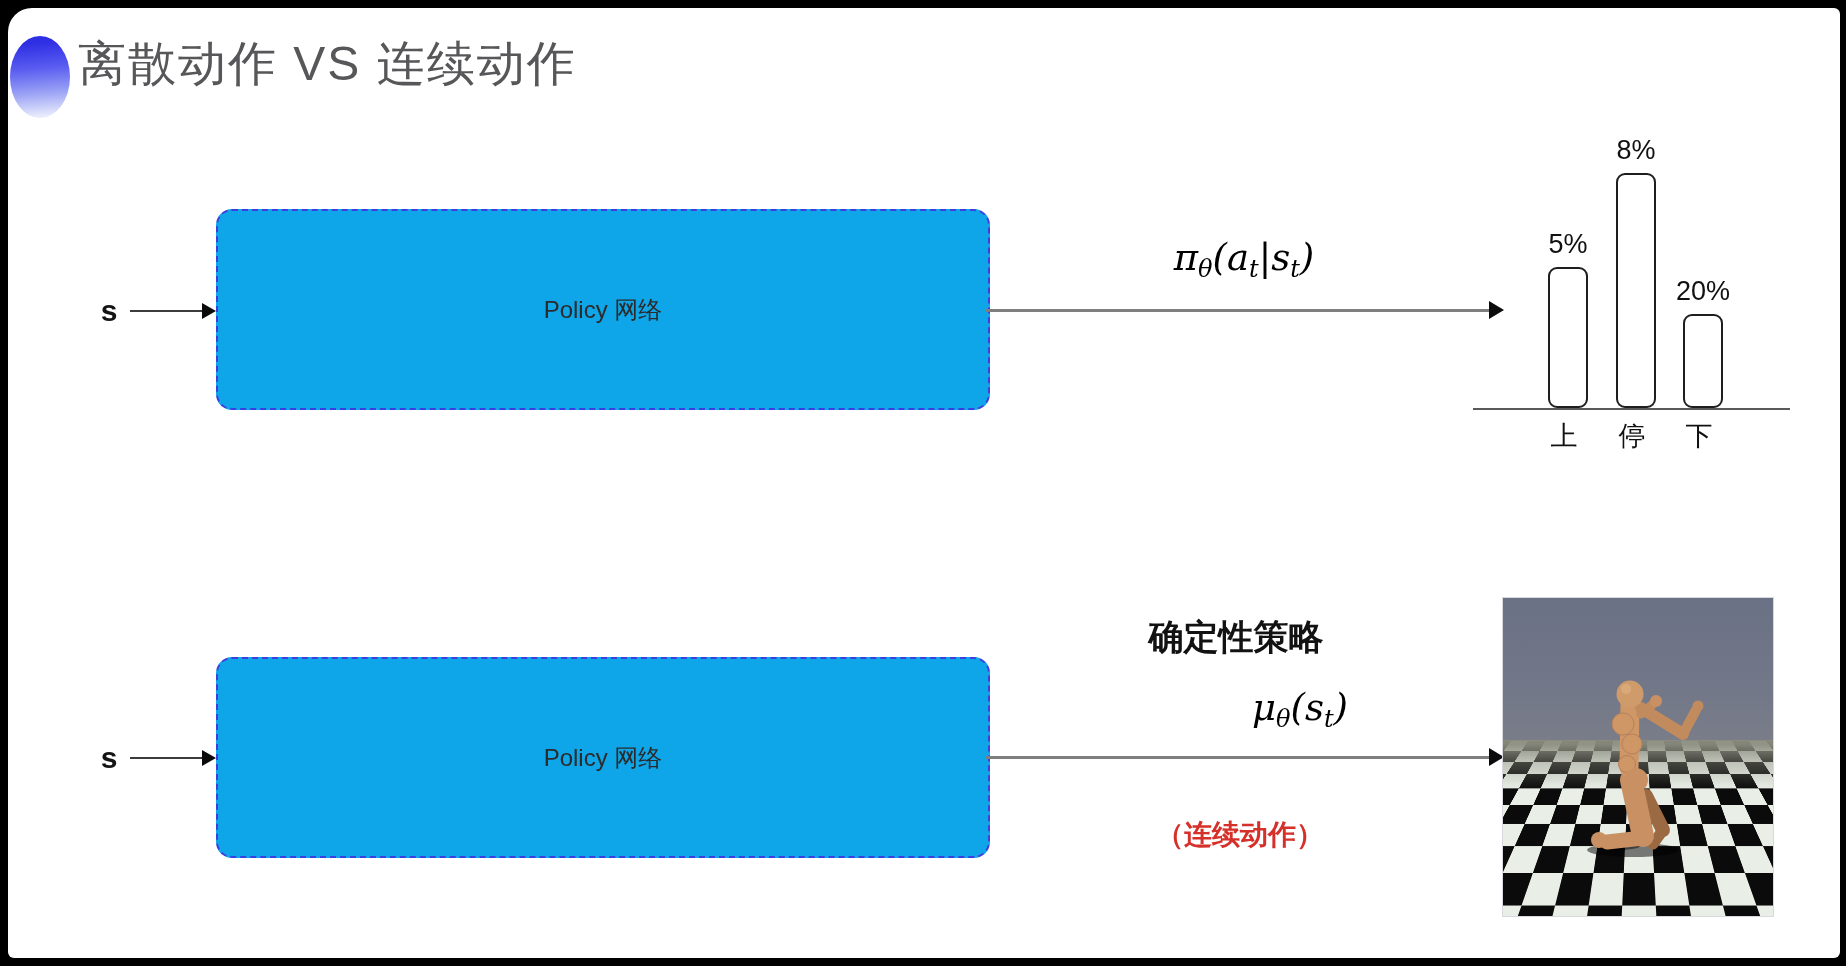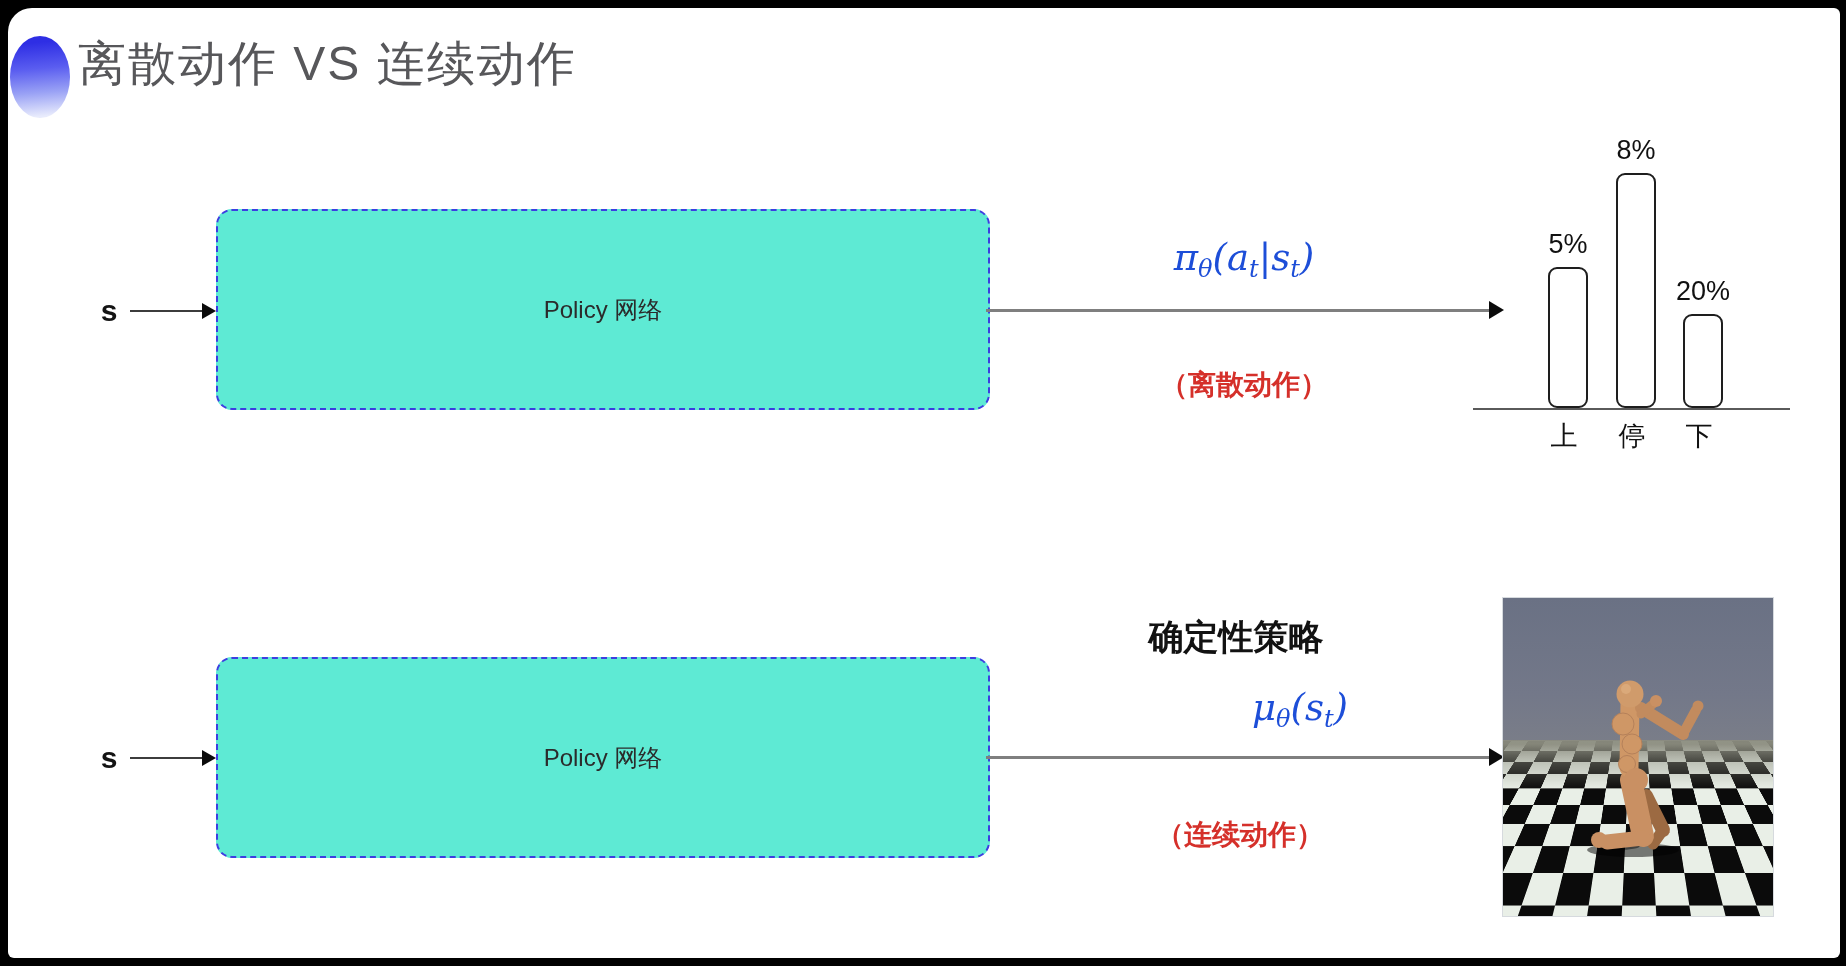--- a/index.html
+++ b/index.html
@@ -16,24 +16,24 @@
          font-weight:500;}
 
   
   .s-label{position:absolute;width:34px;text-align:center;font-size:30px;font-weight:600;color:#141414;}
   .aline{position:absolute;background:#3c3c3c;height:2px;}
   .aline.gray{background:#7f7f7f;height:3px;}
   .ahead{position:absolute;width:0;height:0;border-top:8px solid transparent;
          border-bottom:8px solid transparent;border-left:14px solid #0b0b0b;}
   .ahead.big{border-top-width:9px;border-bottom-width:9px;border-left-width:15px;}
   .policy-box{position:absolute;left:208px;width:770px;height:197px;border:2px dashed #3d3de1;
-              border-radius:16px;display:flex;align-items:center;justify-content:center;background:#5eead4;}
+              border-radius:16px;display:flex;align-items:center;justify-content:center;background:#0ea5e9;}
   .policy-box span{font-size:24px;color:#2b2b2b;}
   .policy-type{position:absolute;width:360px;text-align:center;font-size:35px;font-weight:600;color:#121212;}
-  .formula{position:absolute;width:360px;text-align:center;font-size:37px;color:#1d4ed8;
+  .formula{position:absolute;width:360px;text-align:center;font-size:37px;color:#000000;
            font-family:"DejaVu Serif","Liberation Serif",serif;font-style:italic;}
   .formula .sub{font-size:24px;vertical-align:-7px;}
   .action-note{position:absolute;width:360px;text-align:center;font-size:28px;font-weight:600;color:#d5302a;}
 
   
   .chart{position:absolute;left:1452px;top:90px;width:360px;height:356px;}
   .baseline{position:absolute;left:13px;bottom:44px;width:317px;height:2px;background:#5a5a5a;}
   .bar-col{position:absolute;bottom:46px;width:70px;display:flex;flex-direction:column;align-items:center;}
   .bar-col .pct{font-size:27px;color:#111;font-weight:500;margin-bottom:7px;}
   .bar{width:40px;background:#fff;border:2.5px solid #1e1e1e;border-radius:9px;box-sizing:border-box;}
@@ -71,21 +71,20 @@
     <div class="policy-box" style="top:201px;">
       <span>Policy 网络</span>
     </div>
 
     <div class="aline gray" style="left:978px;top:301px;width:504px;"></div>
     <div class="ahead big" style="left:1481px;top:293px;"></div>
 
     <div class="formula" style="left:1056px;top:228px;">
       <span>π</span><span class="sub">θ</span><span>(a</span><span class="sub">t</span><span>|s</span><span class="sub">t</span><span>)</span>
     </div>
-    <div class="action-note" style="left:1056px;top:358px;">（离散动作）</div>
 
     <div class="chart">
       <div class="bar-col" style="left:73px;">
         <span class="pct">5%</span>
         <div class="bar" style="height: 141px;"></div>
       </div>
       <div class="bar-col" style="left:141px;">
         <span class="pct">8%</span>
         <div class="bar" style="height: 235px;"></div>
       </div>

